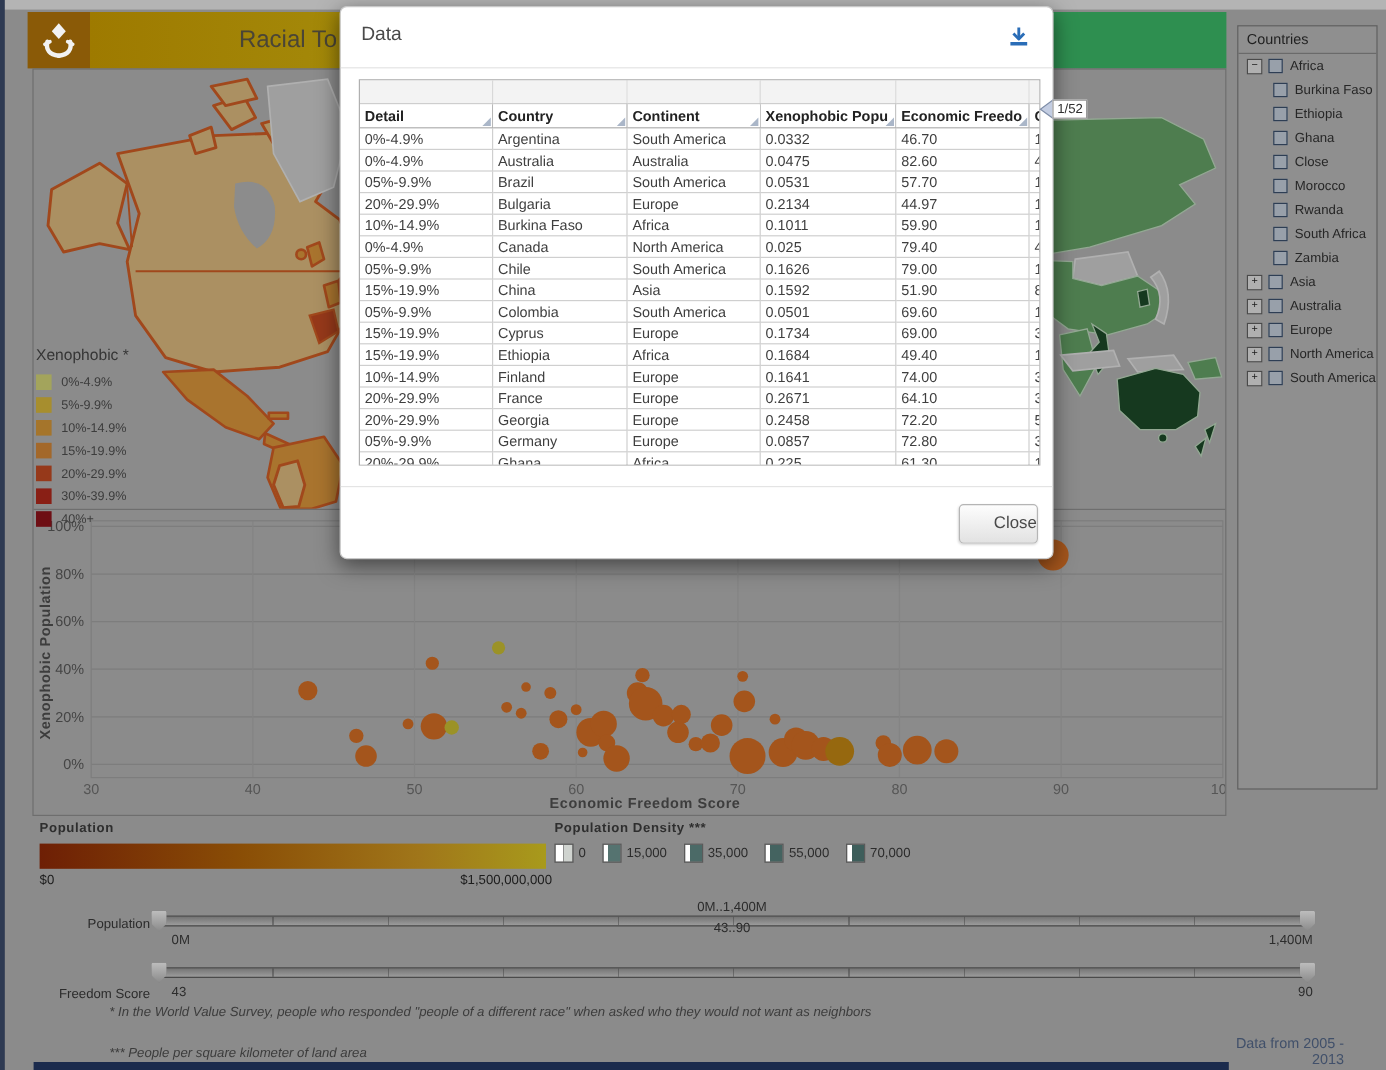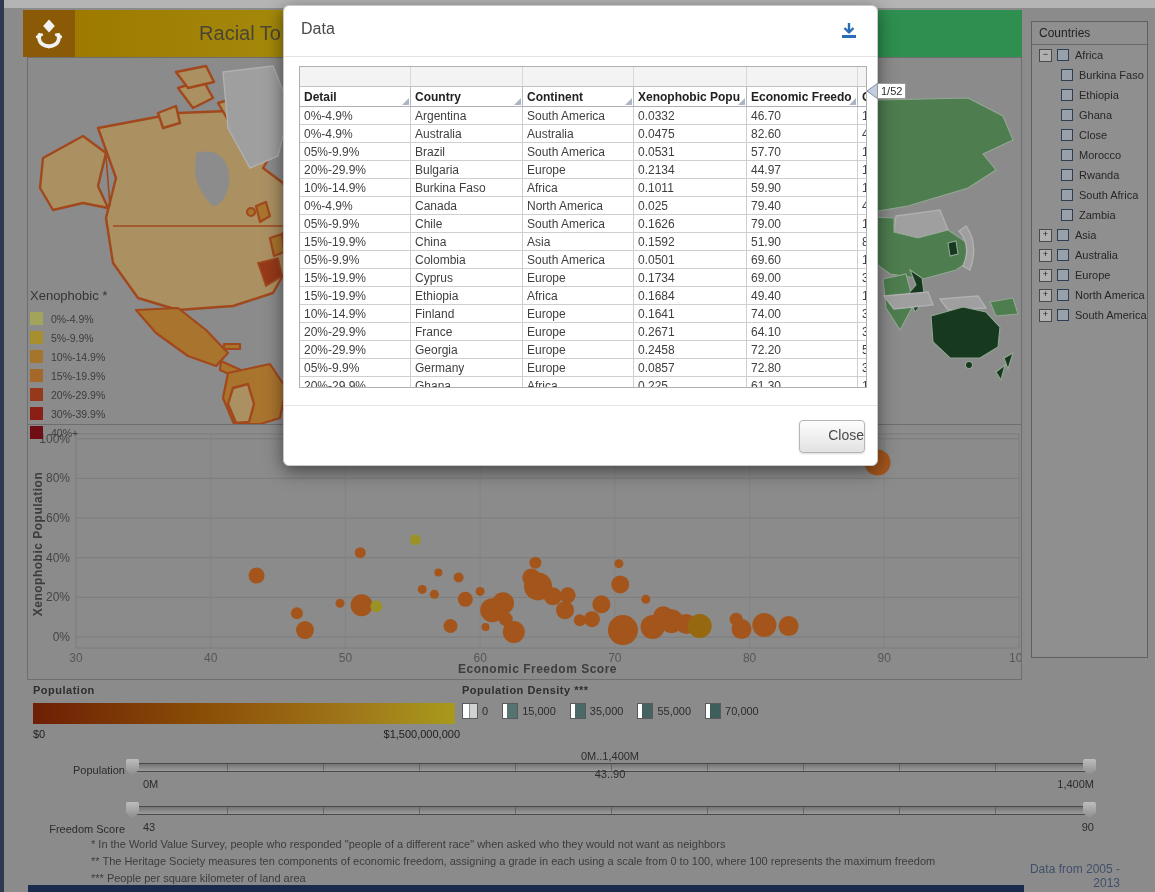--- a/index.html
+++ b/index.html
@@ -65,21 +65,21 @@
       repeating-linear-gradient(90deg,rgba(60,60,60,.45) 0 1px,transparent 1px 96px),
       linear-gradient(#747474,#9c9c9c);
       border:1px solid #4a4a4a;border-radius:2px;box-sizing:border-box;}
   .slider-handle{position:absolute;width:13px;height:17px;background:linear-gradient(#bdbdbd,#8a8a8a);
       clip-path:polygon(8% 0,92% 0,100% 10%,100% 62%,50% 100%,0 62%,0 10%);
       filter:drop-shadow(0 0 1px #2e2e2e);}
   .range-label{position:absolute;font-size:11px;color:#2c2c2c;text-align:center;width:200px;}
   .end-label{position:absolute;font-size:11px;color:#2c2c2c;}
 
   
-  .footnote{left:91px;font-size:11px;color:#3c3c3c;}
+  .footnote{left:91px;font-size:11px;color:#3c3c3c;font-style:italic;}
   #data-note{left:1000px;top:862px;width:120px;font-size:12px;color:#41506a;text-align:right;}
 
   
   #countries-panel{left:1031px;top:21px;width:117px;height:637px;background:#8f8f8f;border:1px solid #5f5f5f;box-sizing:border-box;}
   #countries-title{font-size:12px;color:#1f1f1f;padding:4px 0 4px 7px;border-bottom:1px solid #6a6a6a;}
   .tree-row{display:flex;align-items:center;height:20px;cursor:default;}
   .tree-row.child{padding-left:29px;}
   .tree-row.parent{padding-left:7px;}
   .expand-box{width:11px;height:11px;border:1px solid #4a4a4a;background:#b0b0b0;font-size:9px;line-height:9px;text-align:center;color:#1a1a1a;margin-right:5px;flex:none;}
   .cb{width:12px;height:12px;border:1px solid #2e3e54;background:#98a0aa;margin-right:6px;flex:none;box-sizing:border-box;}
@@ -331,21 +331,20 @@
 
   <div class="abs slider-label" style="left:40px;top:807px;margin-top:16px;">Freedom Score</div>
   <div class="abs range-label" style="left:510px;top:768px;">43..90</div>
   <div class="abs slider-track" style="top:806px;"></div>
   <div class="abs slider-handle" style="left:126px;top:802px;"></div>
   <div class="abs slider-handle" style="left:1083px;top:802px;"></div>
   <div class="abs end-label" style="left:143px;top:821px;">43</div>
   <div class="abs end-label" style="left:1064px;top:821px;width:30px;text-align:right;">90</div>
 
   <div class="abs footnote" style="top:838px;">* In the World Value Survey, people who responded "people of a different race" when asked who they would not want as neighbors</div>
-  <div class="abs footnote" style="top:855px;">** The Heritage Society measures ten components of economic freedom, assigning a grade in each using a scale from 0 to 100, where 100 represents the maximum freedom</div>
   <div class="abs footnote" style="top:872px;">*** People per square kilometer of land area</div>
   <div class="abs" id="data-note">Data from 2005 - 2013</div>
 
   <div class="abs" id="countries-panel">
     <div id="countries-title">Countries</div>
     <div id="countries-tree">
         <div class="tree-row parent">
           <div class="expand-box">−</div>
           <div class="cb"></div>
           <span class="tree-lb">Africa</span>

